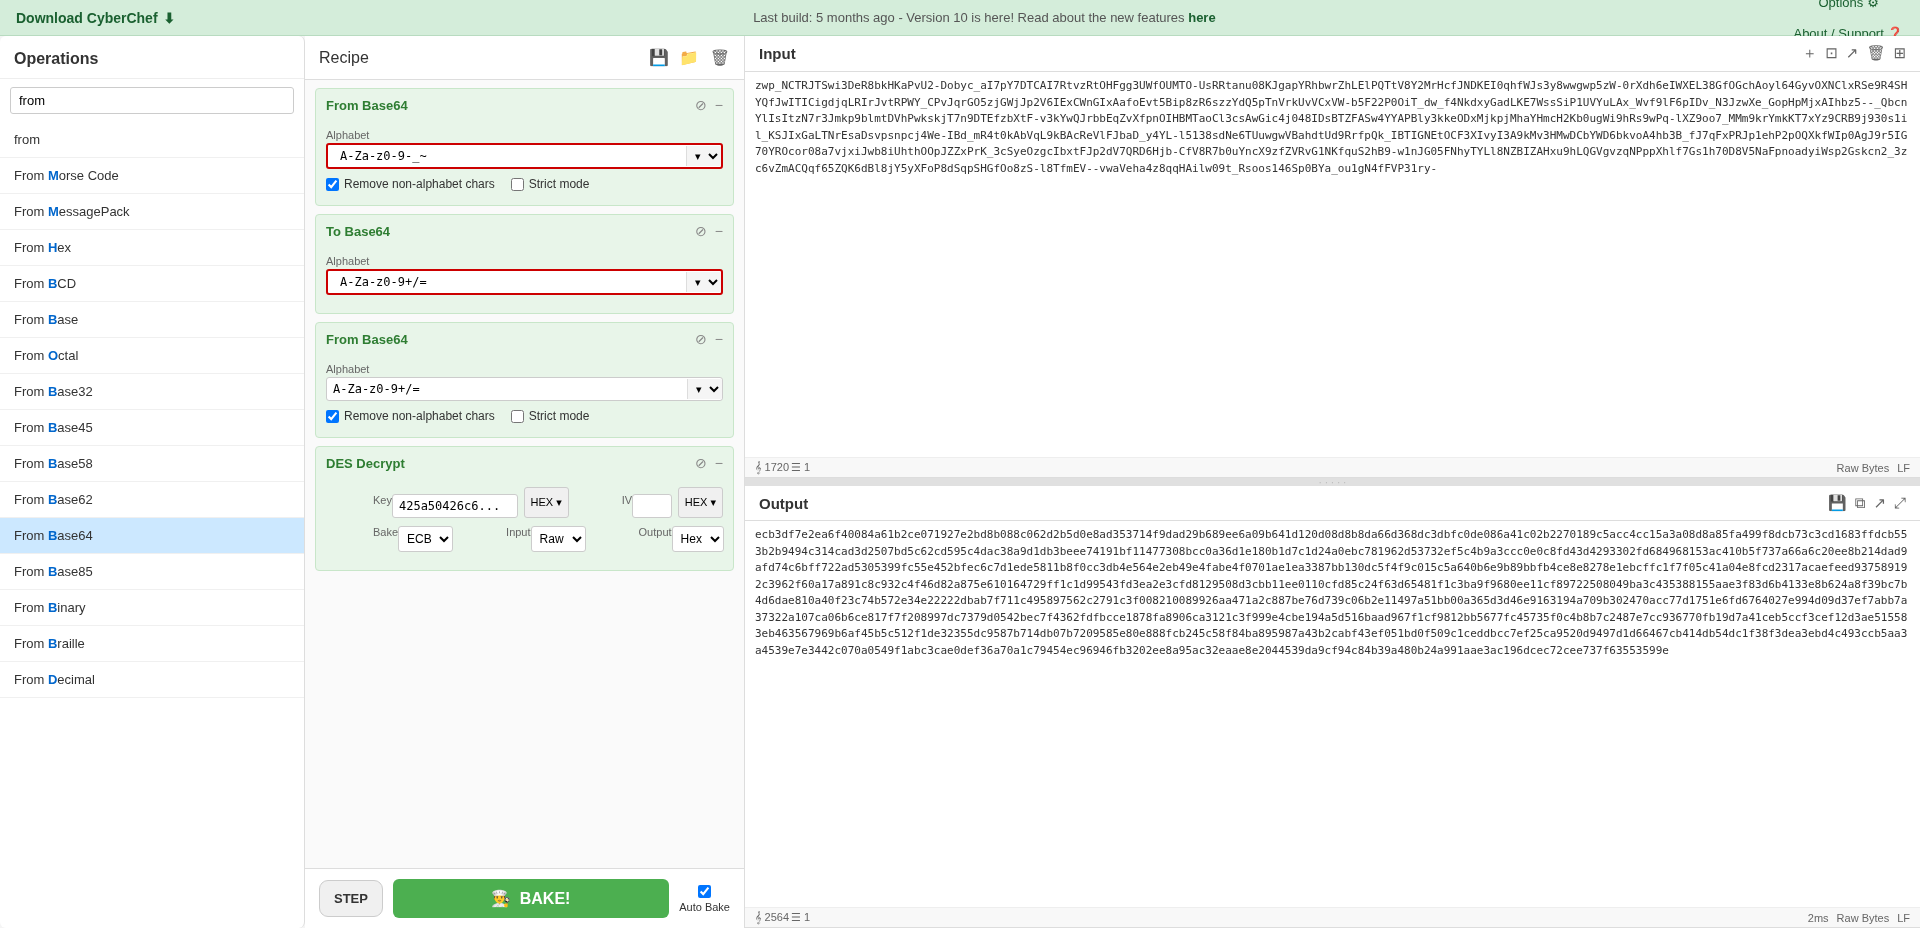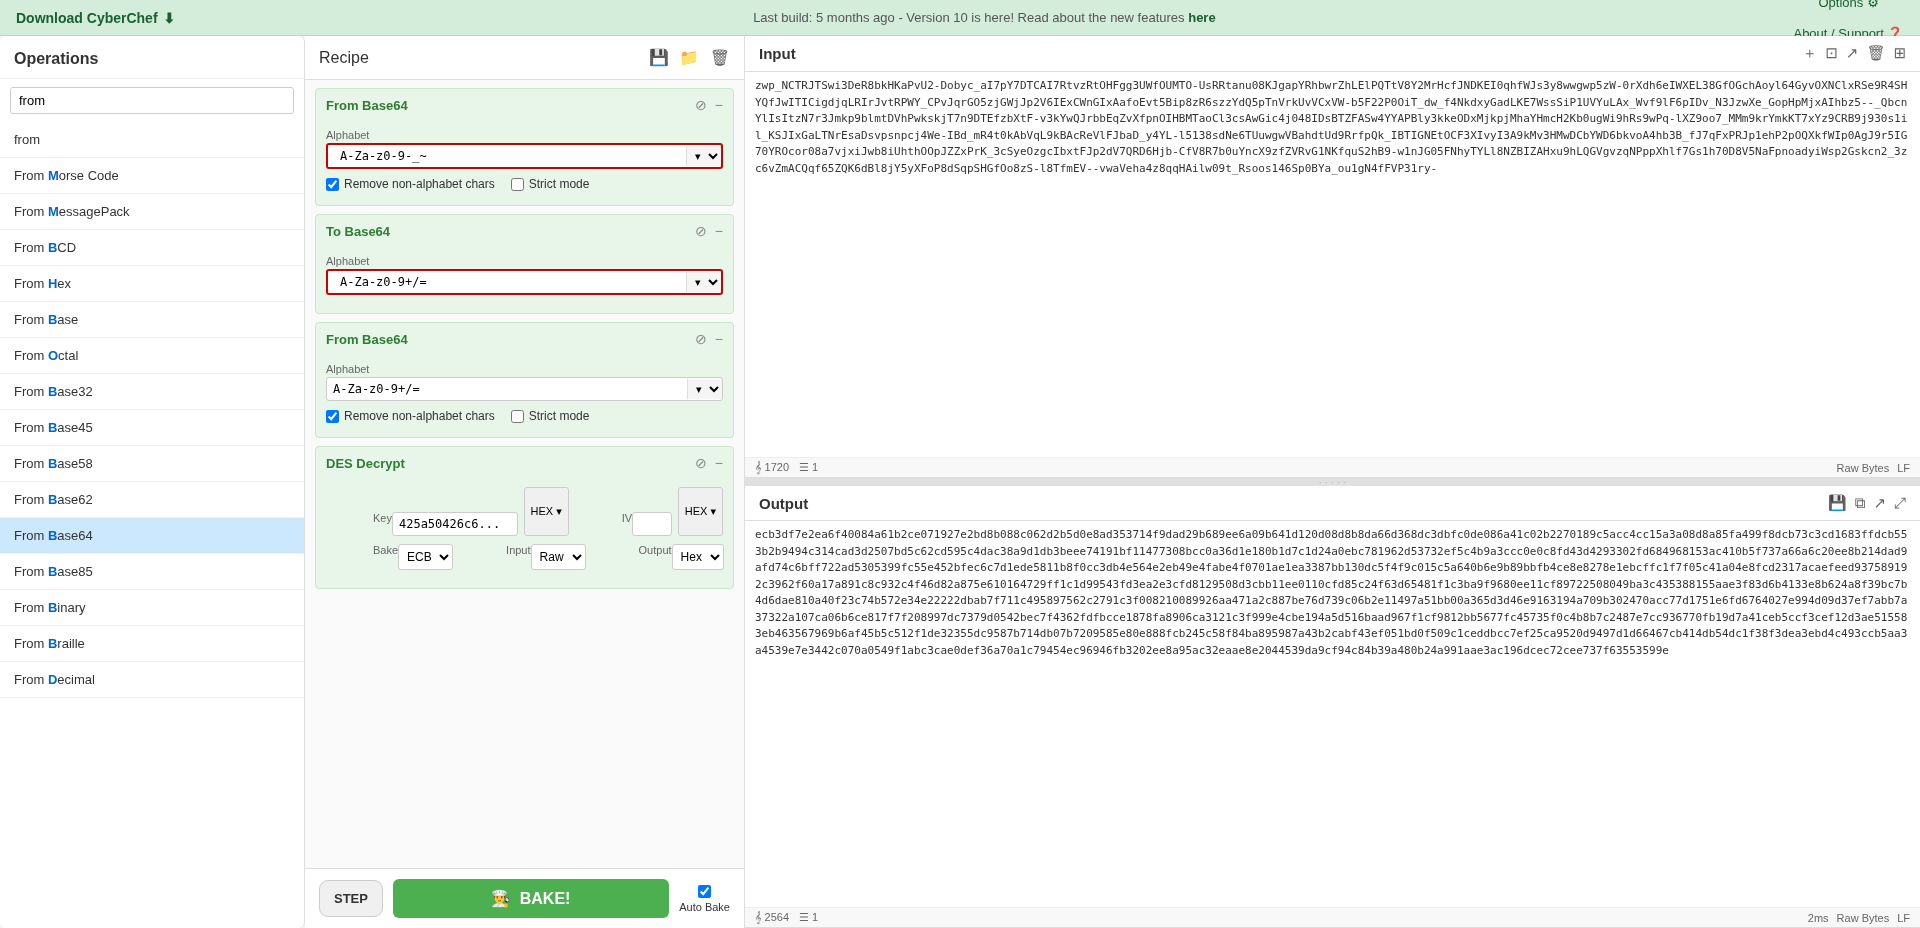--- a/index.html
+++ b/index.html
@@ -98,21 +98,21 @@
     .checkbox-item input[type=checkbox] { cursor: pointer; }
 
     
     .des-field-row { display: flex; gap: 6px; margin-bottom: 8px; align-items: flex-end; }
     .des-field { display: flex; flex: 1; margin-left: 47px; }
     .des-field label { font-size: 11px; color: #666; margin-bottom: 2px; }
     .des-field input { border: 1px solid #ccc; border-radius: 3px; padding: 4px 6px; font-size: 12px; font-family: monospace; width: 100%; }
     .des-field select { border: 1px solid #ccc; border-radius: 3px; padding: 4px 4px; font-size: 12px; background: #fff; }
     .des-tag {
       background: #f0f0f0; border: 1px solid #ccc; border-radius: 3px;
-      padding: 17px 6px; font-size: 11px; cursor: pointer; white-space: nowrap;
+      padding: 8px 6px; font-size: 11px; cursor: pointer; white-space: nowrap;
       display: flex; align-items: center; gap: 2px;
     }
 
     
     #recipe-footer {
       padding: 10px 14px; background: #fff; border-top: 1px solid #ddd;
       display: flex; align-items: center; gap: 10px; margin-top: auto;
       position: sticky; bottom: 0;
     }
     #bake-btn {
@@ -143,21 +143,21 @@
       flex: 1; overflow: auto; padding: 6px 10px;
       font-family: monospace; font-size: 11px; line-height: 1.5;
       background: #fff; white-space: pre-wrap; word-break: break-all;
       color: #333;
     }
     .panel-footer {
       display: flex; align-items: center; justify-content: space-between;
       padding: 3px 10px; background: #f8f8f8; border-top: 1px solid #eee;
       font-size: 11px; color: #666;
     }
-    .panel-footer .left { display: flex; gap: 10px; }
+    .panel-footer .left { display: flex; gap: 2px; }
     .panel-footer .right { display: flex; gap: 8px; align-items: center; }
 
     .divider-bar {
       height: 8px; background: #e0e0e0; cursor: row-resize;
       display: flex; align-items: center; justify-content: center; color: #bbb; font-size: 10px;
     }
 
     
     ::-webkit-scrollbar { width: 6px; height: 6px; }
     ::-webkit-scrollbar-track { background: #f0f0f0; }
@@ -197,24 +197,24 @@
     <div class="sidebar-item">
       <span>from</span>
     </div>
     <div class="sidebar-item">
       From <span class="highlight">M</span>orse Code
     </div>
     <div class="sidebar-item">
       From <span class="highlight">M</span>essagePack
     </div>
     <div class="sidebar-item">
+      From <span class="highlight">H</span>ex
+    </div>
+    <div class="sidebar-item">
       From <span class="highlight">B</span>CD
-    </div>
-    <div class="sidebar-item">
-      From <span class="highlight">H</span>ex
     </div>
     <div class="sidebar-item">
       From <span class="highlight">B</span>ase
     </div>
     <div class="sidebar-item">
       From <span class="highlight">O</span>ctal
     </div>
     <div class="sidebar-item">
       From <span class="highlight">B</span>ase32
     </div>

